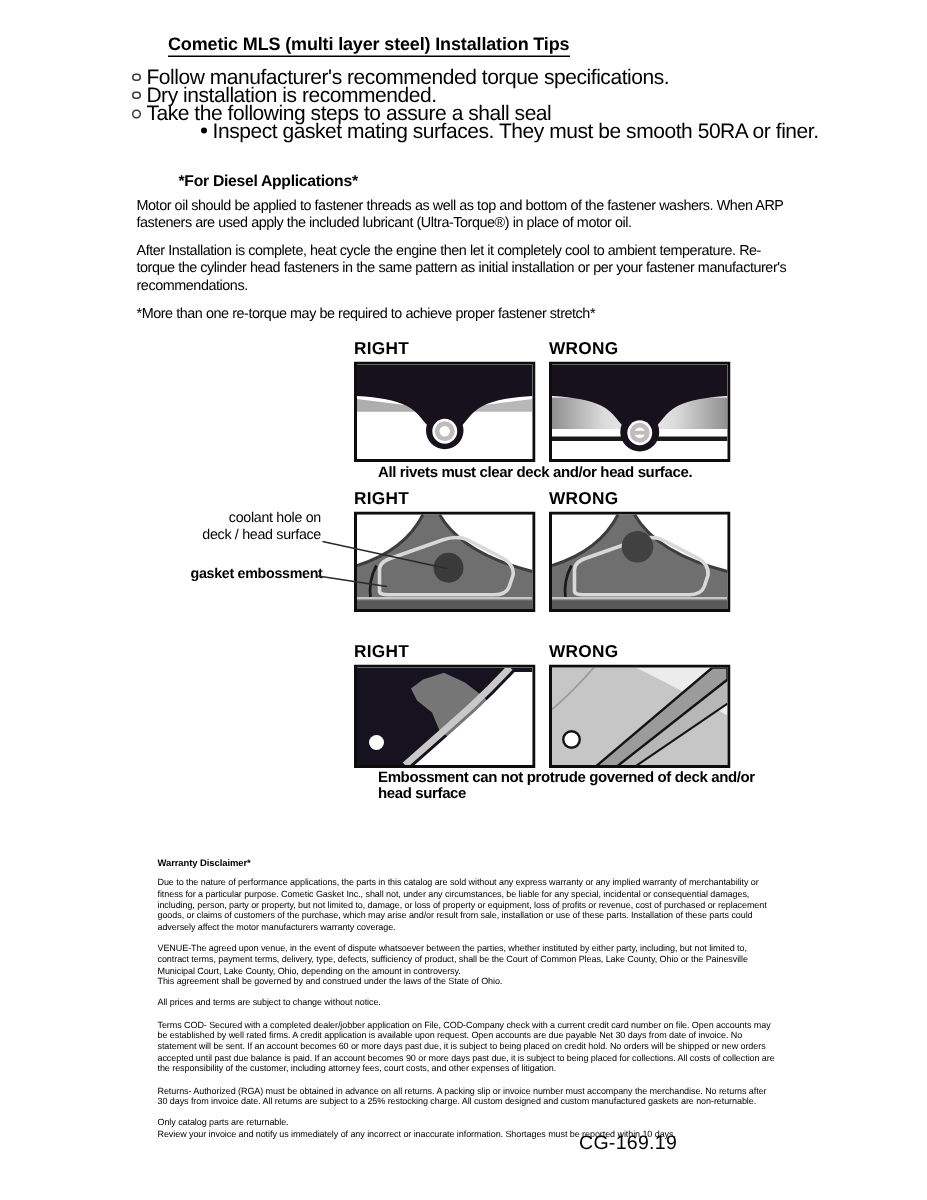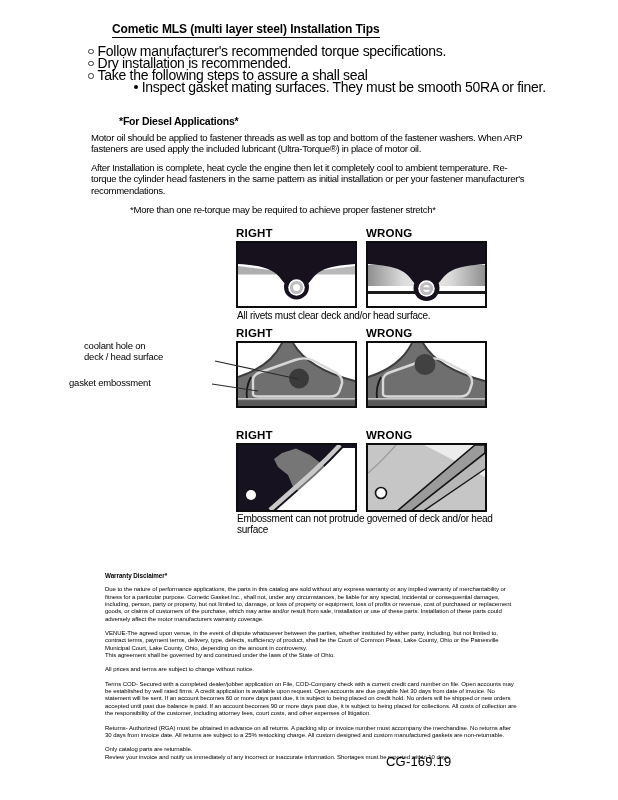--- a/index.html
+++ b/index.html
@@ -13,27 +13,27 @@
   .bullets{left:88px;top:45px;width:480px;font-size:14px;letter-spacing:-0.3px;line-height:12.1px;}
   .b-row{display:flex;align-items:flex-start;}
   .ring{flex:0 0 auto;width:3.6px;height:3.6px;border:1px solid #3a3a3a;border-radius:50%;margin:3.8px 4px 0 0;}
   .dot{flex:0 0 auto;width:4.2px;height:4.2px;background:#000;border-radius:50%;margin:3.6px 3.5px 0 0;}
   .sub{margin-left:46px;}
 
   .diesel-h{left:91px;top:115px;font-size:10.5px;font-weight:bold;letter-spacing:-0.2px;margin-left:28px;}
   .body{width:438px;font-size:9.6px;line-height:11.4px;letter-spacing:-0.3px;margin:0;}
   .p1{left:91px;top:132px;}
   .p2{left:91px;top:162px;}
-  .note{left:91px;top:204px;font-size:9.6px;letter-spacing:-0.3px;margin-left:39px;}
+  .note{left:91px;top:204px;font-size:9.6px;letter-spacing:-0.3px;}
 
   .fig-label{width:121px;text-align:left;font-weight:bold;font-size:11.5px;letter-spacing:0.2px;}
-  .caption{left:237px;font-weight:normal;font-size:10px;letter-spacing:-0.25px;line-height:11px;}
+  .caption{left:252px;font-weight:bold;font-size:10px;letter-spacing:-0.25px;line-height:11px;}
   .figbox svg{display:block;}
 
-  .callout{width:130px;font-size:9.5px;line-height:11px;letter-spacing:-0.2px;white-space:pre-line;}
+  .callout{width:130px;text-align:right;font-size:9.5px;line-height:11px;letter-spacing:-0.2px;white-space:pre-line;}
 
   .leader{pointer-events:none;}
 
   .disclaimer{left:105px;top:572px;width:412px;font-size:6px;line-height:7.35px;letter-spacing:-0.05px;}
   .disc-h{font-weight:bold;font-size:6.3px;margin:0 0 7px 0;}
   .disc-p{margin:0 0 7px 0;white-space:pre-line;}
 
   .page-code{left:386px;top:754px;font-size:13px;letter-spacing:0.2px;}
 </style>
 </head>
@@ -120,21 +120,21 @@
     </svg>
   </div>
 
   <div class="abs caption" style="top:310px;">All rivets must clear deck and/or head surface.</div>
 
   <div class="abs fig-label" style="left:236px;top:327px;">RIGHT</div>
   <div class="abs fig-label" style="left:366px;top:327px;">WRONG</div>
 
   <div class="abs callout" style="left:84px;top:340px;">coolant hole on
 deck / head surface</div>
-  <div class="abs callout" style="left:69px;top:377px;">gasket embossment</div>
+  <div class="abs callout" style="left:85px;top:377px;font-weight:bold;">gasket embossment</div>
 
   <svg class="abs leader" style="left:200px;top:350px;z-index:5;" width="105" height="46" viewBox="0 0 105 46">
     <line x1="15" y1="11" x2="98" y2="29" stroke="#2a2a2a" stroke-width="1.1"></line>
     <line x1="12" y1="34" x2="58" y2="41" stroke="#2a2a2a" stroke-width="1.1"></line>
   </svg>
 
   <div class="abs figbox" style="left:236px;top:341px;">
     <svg width="121" height="67" viewBox="0 0 121 67">
       <defs>
           <clipPath id="c2r">

